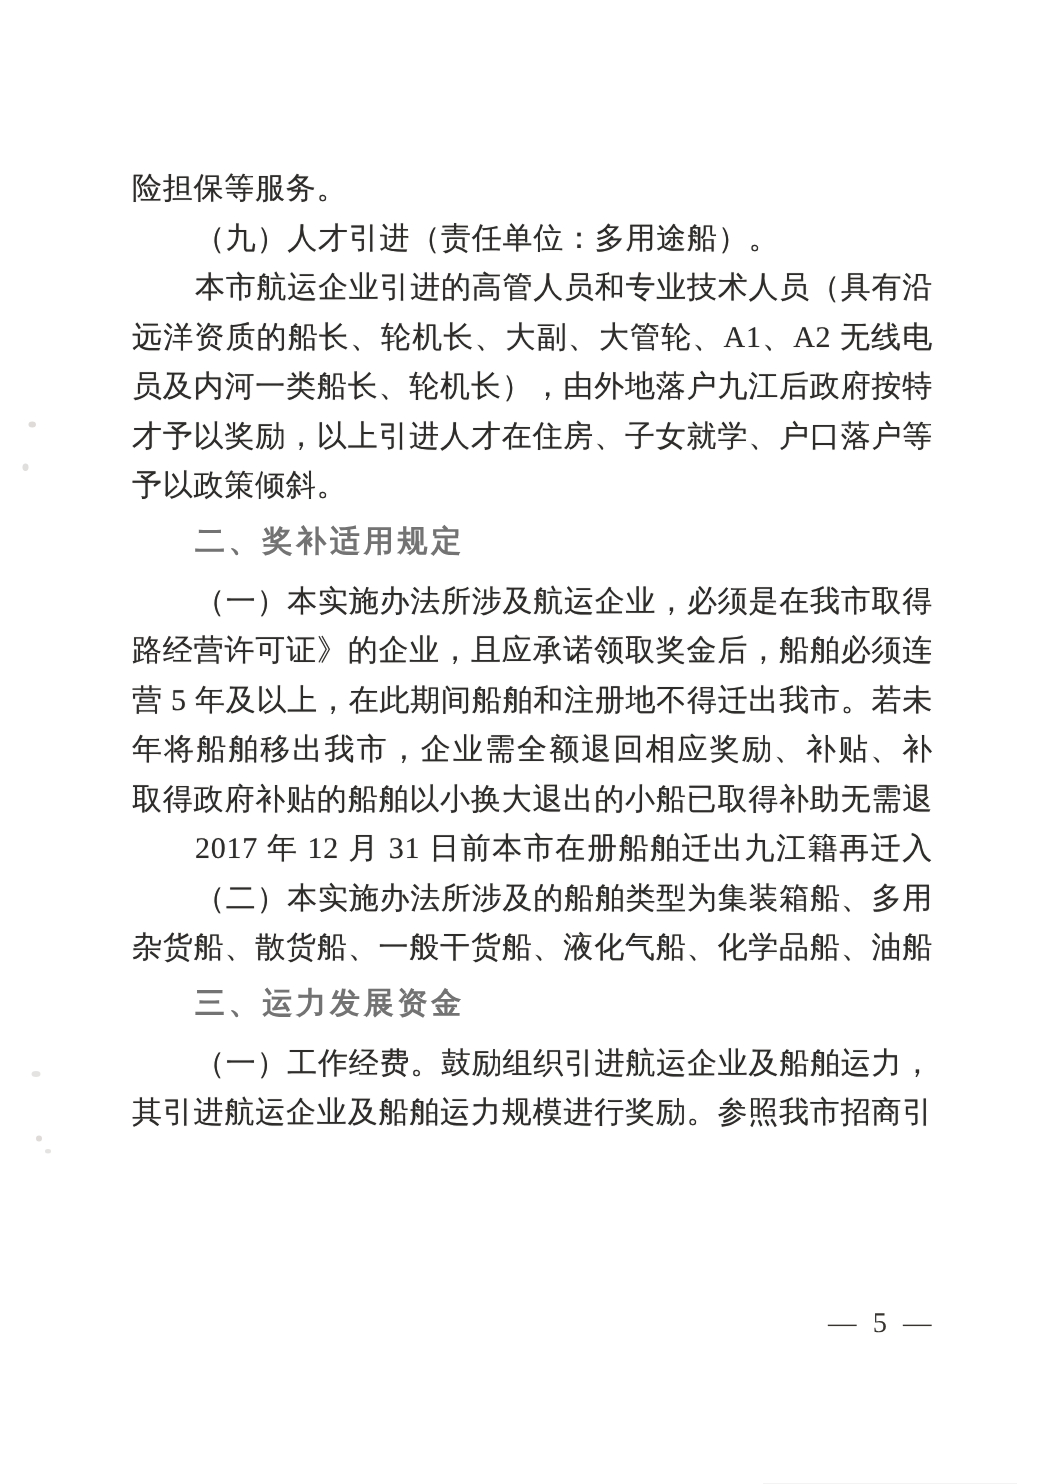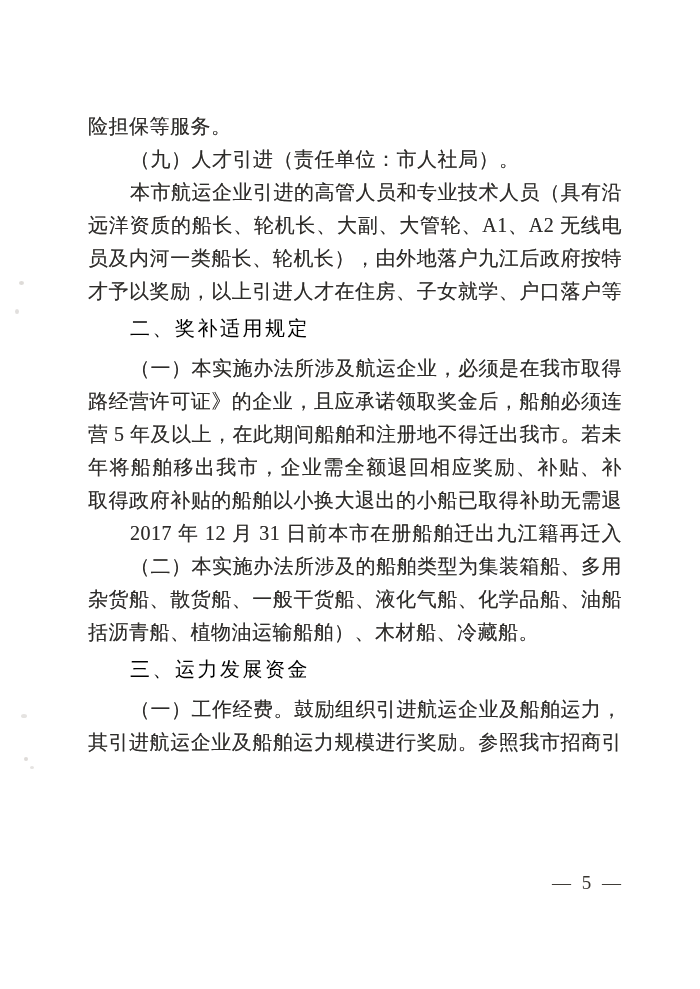--- a/index.html
+++ b/index.html
@@ -36,24 +36,24 @@
     white-space: normal;
     text-align: justify;
     text-align-last: justify;
     overflow: hidden;
   }
   .ind {
     padding-left: 42px;
   }
   .hd {
     font-family: "Liberation Sans", "DejaVu Sans", sans-serif;
-    font-weight: 400;
+    font-weight: 700;
     font-size: 20px;
     letter-spacing: 2.5px;
-    color: #000000;
+    color: #737373;
     margin: 4px 0 7px 0;
     text-shadow: none;
   }
   .pagenum {
     position: absolute;
     top: 872px;
     right: 76px;
     font-size: 19px;
     line-height: 22px;
     letter-spacing: 3px;
@@ -69,35 +69,35 @@
   .s3 { left: 21px; top: 714px; width: 6px; height: 4px; opacity: .35; }
   .s4 { left: 24px; top: 757px; width: 4px; height: 4px; opacity: .45; }
   .s5 { left: 30px; top: 766px; width: 4px; height: 3px; opacity: .35; }
 </style>
 </head>
 <body>
 
 <div class="page">
   <div class="content">
     <div class="ln">险担保等服务。</div>
-    <div class="ln ind">（九）人才引进（责任单位：市人社局）。</div>
+    <div class="ln ind">（九）人才引进（责任单位：多用途船）。</div>
     <div class="ln ind full">本市航运企业引进的高管人员和专业技术人员（具有沿海及</div>
     <div class="ln full">远洋资质的船长、轮机长、大副、大管轮、A1、A2 无线电操作</div>
     <div class="ln full">员及内河一类船长、轮机长），由外地落户九江后政府按特殊人</div>
     <div class="ln full">才予以奖励，以上引进人才在住房、子女就学、户口落户等方面</div>
+    <div class="ln">予以政策倾斜。</div>
     <div class="ln ind hd">二、奖补适用规定</div>
     <div class="ln ind full">（一）本实施办法所涉及航运企业，必须是在我市取得《水</div>
     <div class="ln full">路经营许可证》的企业，且应承诺领取奖金后，船舶必须连续经</div>
     <div class="ln full">营 5 年及以上，在此期间船舶和注册地不得迁出我市。若未满 5</div>
     <div class="ln full">年将船舶移出我市，企业需全额退回相应奖励、补贴、补助。已</div>
     <div class="ln full">取得政府补贴的船舶以小换大退出的小船已取得补助无需退还，</div>
     <div class="ln ind full">2017 年 12 月 31 日前本市在册船舶迁出九江籍再迁入的不</div>
     <div class="ln ind full">（二）本实施办法所涉及的船舶类型为集装箱船、多用途船、</div>
     <div class="ln full">杂货船、散货船、一般干货船、液化气船、化学品船、油船（包</div>
-    <div class="ln">括沥青船、植物油运输船舶）、木材船、冷藏船。</div>
     <div class="ln ind hd">三、运力发展资金</div>
     <div class="ln ind full">（一）工作经费。鼓励组织引进航运企业及船舶运力，并按</div>
     <div class="ln full">其引进航运企业及船舶运力规模进行奖励。参照我市招商引资奖</div>
   </div>
 
   <div class="pagenum">— 5 —</div>
 
   <div class="speck s1"></div>
   <div class="speck s2"></div>
   <div class="speck s3"></div>

